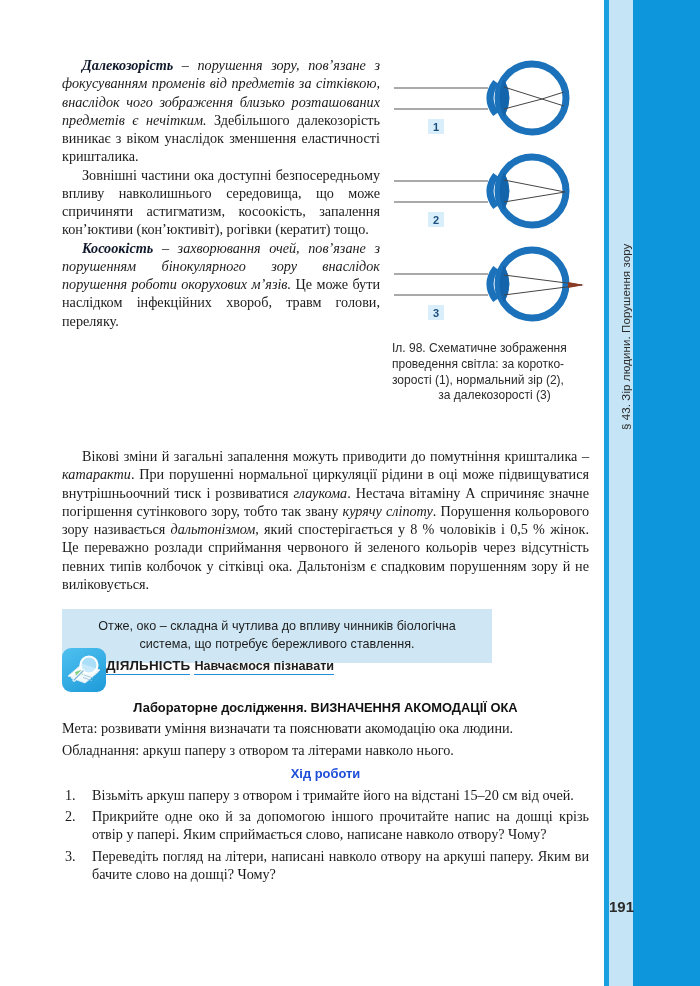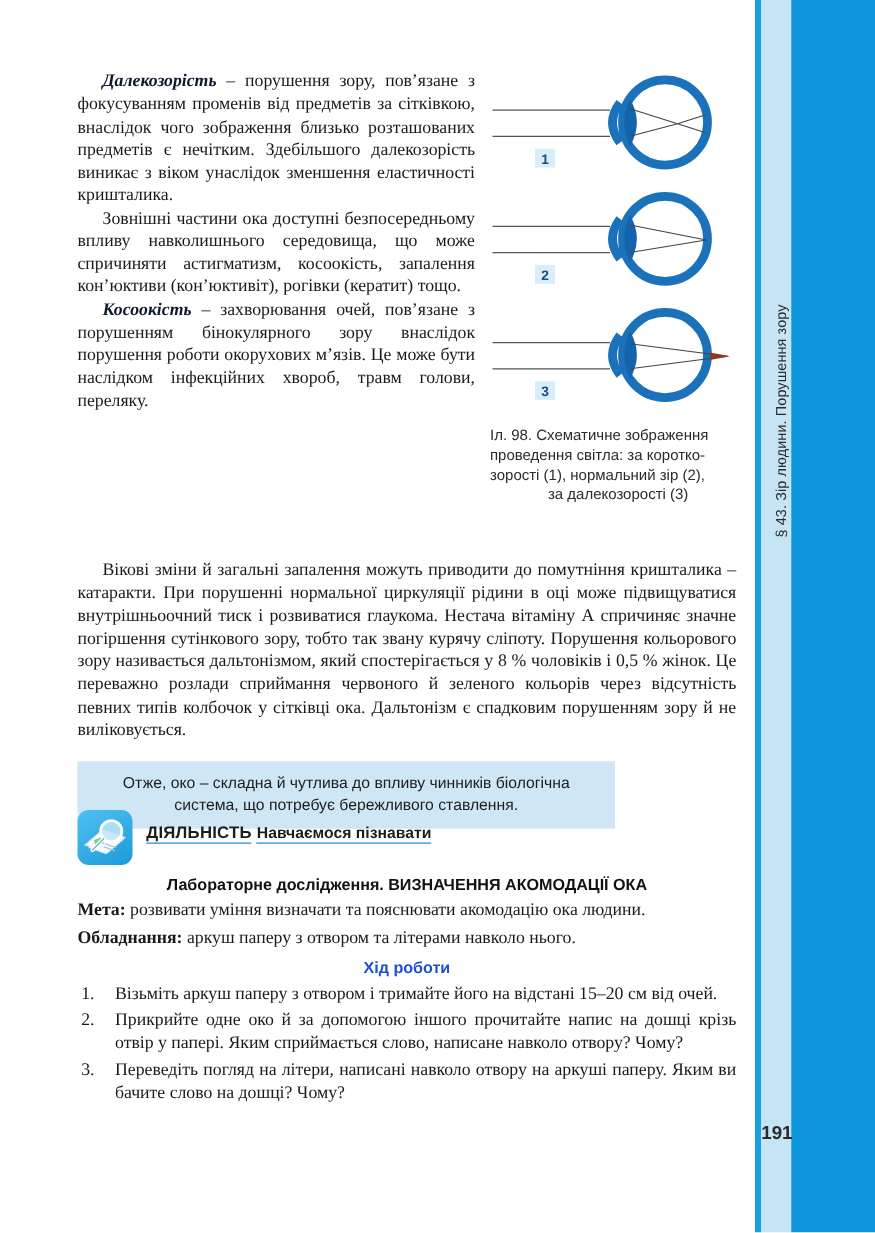--- a/index.html
+++ b/index.html
@@ -79,21 +79,21 @@
     line-height: 1.285;
     text-align: justify;
     text-indent: 20px;
     hyphens: auto;
   }
   .term {
     color: #0f172a;
     font-weight: bold;
     font-style: italic;
   }
-  .ital { }
+  .ital { font-style: italic; }
 
   
   .full {
     position: absolute;
     left: 62px;
     width: 527px;
   }
   p.wide {
     margin: 0;
     font-size: 14.2px;
@@ -144,21 +144,20 @@
   
   .activity {
     position: absolute;
     left: 62px;
     top: 648px;
     width: 527px;
   }
   .activity-head {
     display: flex;
     align-items: flex-start;
-    gap: 11px;
   }
   .act-icon {
     width: 44px;
     height: 44px;
     border-radius: 9px;
     background: linear-gradient(150deg, #4fc1f0 0%, #1d9ad9 100%);
     flex: 0 0 auto;
     position: relative;
     overflow: hidden;
   }
@@ -198,21 +197,21 @@
     font-size: 12.9px;
     font-weight: bold;
     color: #111;
   }
   .lab-line {
     margin-top: 4px;
     font-size: 14.2px;
     line-height: 1.29;
     text-align: justify;
   }
-  .lab-line b { font-weight: bold; }
+  .lab-line b { font-weight: normal; }
   .lab-hang {
     padding-left: 44px;
     text-indent: -44px;
   }
   .lab-sub {
     margin-top: 6px;
     text-align: center;
     font-family: "Liberation Sans", sans-serif;
     font-size: 12.9px;
     font-weight: bold;

